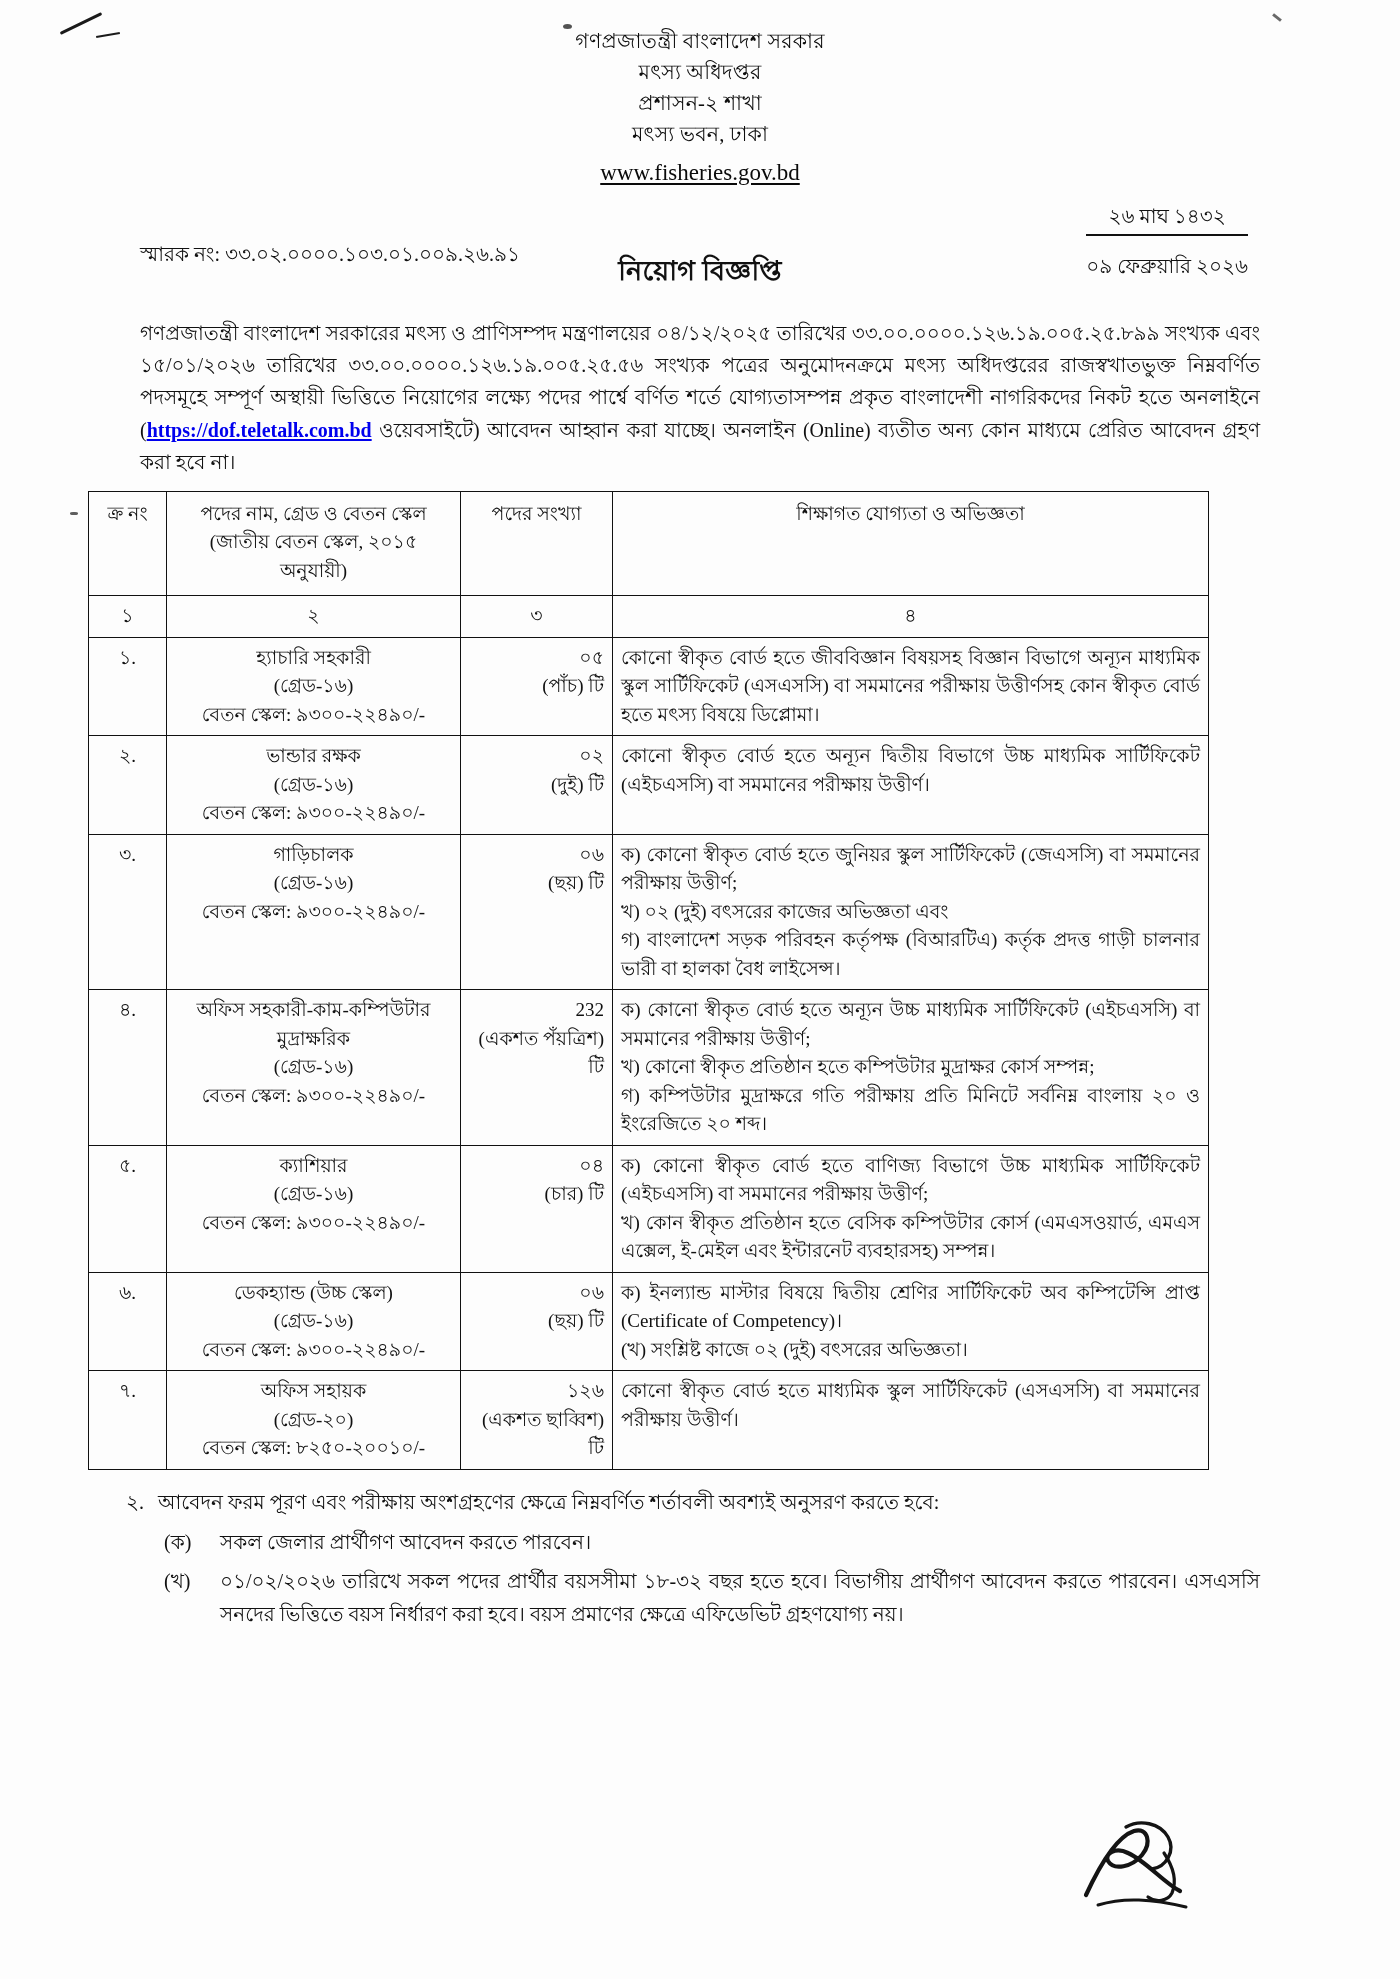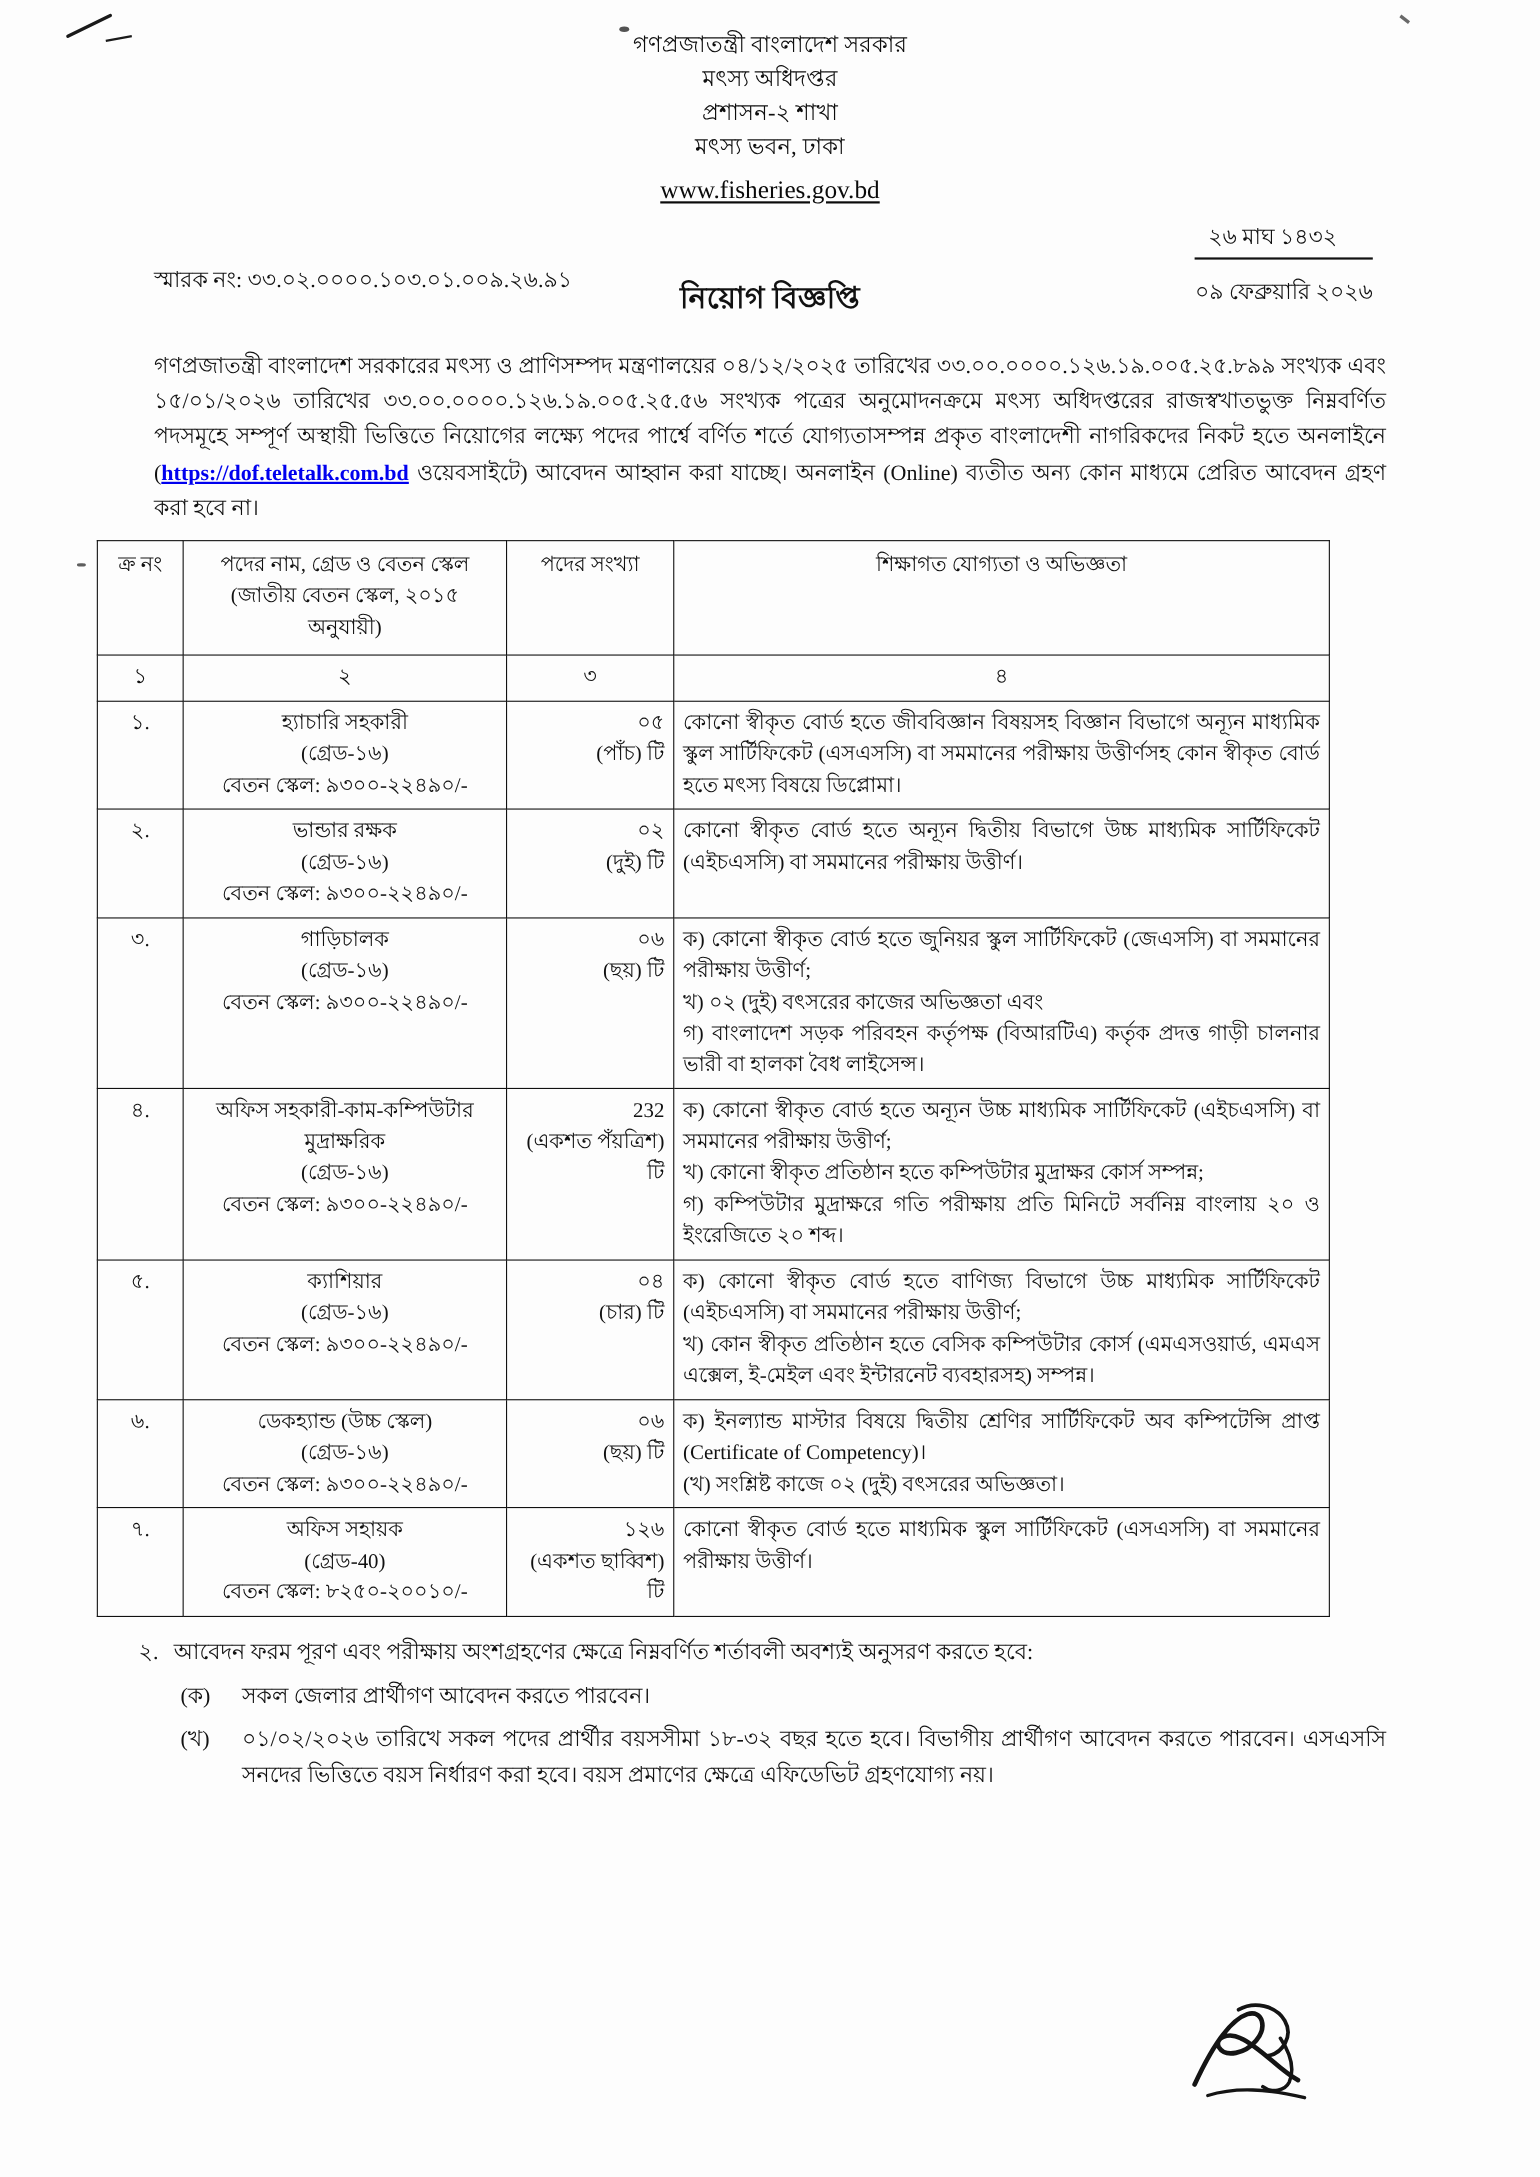--- a/index.html
+++ b/index.html
@@ -86,21 +86,21 @@
   }
   .memo {
     font-size: 20px;
     white-space: nowrap;
     margin-top: 30px;
   }
   .datebox {
     position: absolute;
     right: 152px;
     top: -8px;
-    text-align: left;
+    text-align: center;
     line-height: 1.55;
   }
   .datebox .d-top {
     font-size: 20px;
     padding: 0 12px 2px 12px;
     border-bottom: 2px solid #111;
     display: block;
   }
   .datebox .d-bot {
     font-size: 20px;
@@ -355,21 +355,21 @@
           </td>
           <td class="c-qual">
             <span class="qual-line">ক) ইনল্যান্ড মাস্টার বিষয়ে দ্বিতীয় শ্রেণির সার্টিফিকেট অব কম্পিটেন্সি প্রাপ্ত (Certificate of Competency)।</span>
             <span class="qual-line">(খ) সংশ্লিষ্ট কাজে ০২ (দুই) বৎসরের অভিজ্ঞতা।</span>
           </td>
         </tr>
         <tr>
           <td class="c-sl">৭.</td>
           <td class="c-post">
             <span class="post-name">অফিস সহায়ক</span>
-            <span class="post-grade">(গ্রেড-40)</span>
+            <span class="post-grade">(গ্রেড-২০)</span>
             <span class="post-scale">বেতন স্কেল: ৮২৫০-২০০১০/-</span>
           </td>
           <td class="c-count">
             <span class="cnt-num">১২৬</span>
             <span class="cnt-word">(একশত ছাব্বিশ) টি</span>
           </td>
           <td class="c-qual">
             <span class="qual-line">কোনো স্বীকৃত বোর্ড হতে মাধ্যমিক স্কুল সার্টিফিকেট (এসএসসি) বা সমমানের পরীক্ষায় উত্তীর্ণ।</span>
           </td>
         </tr>

